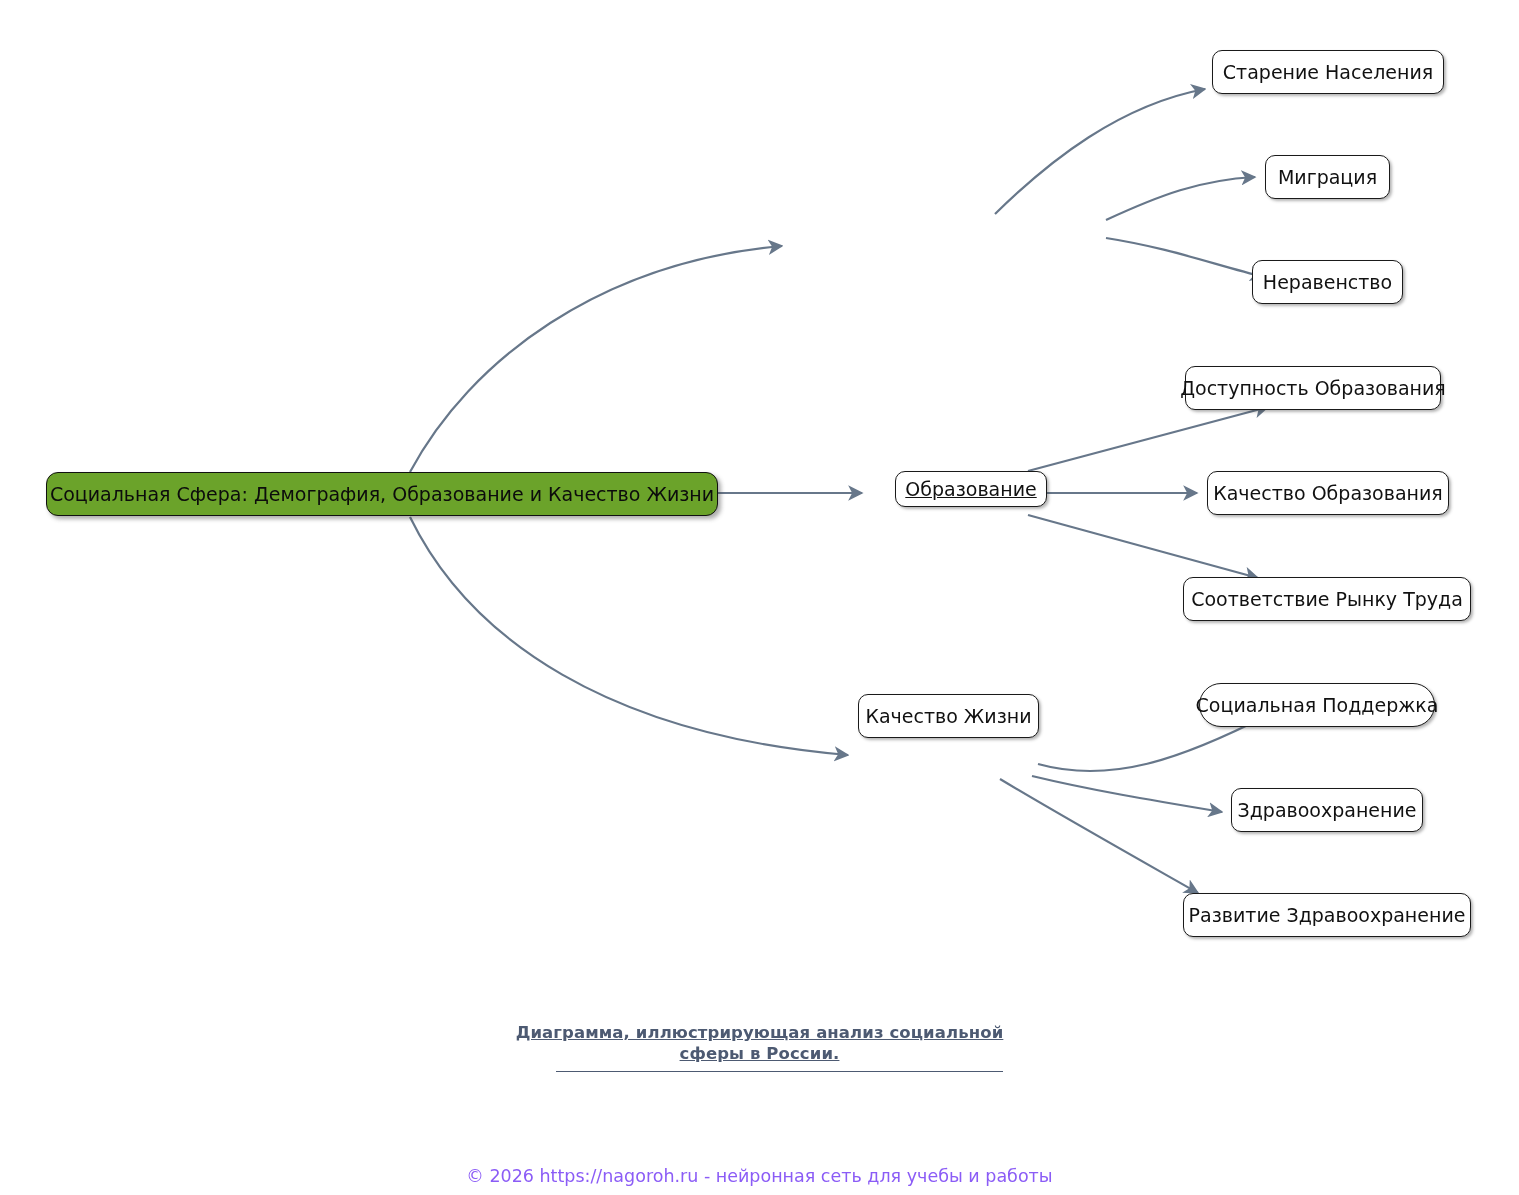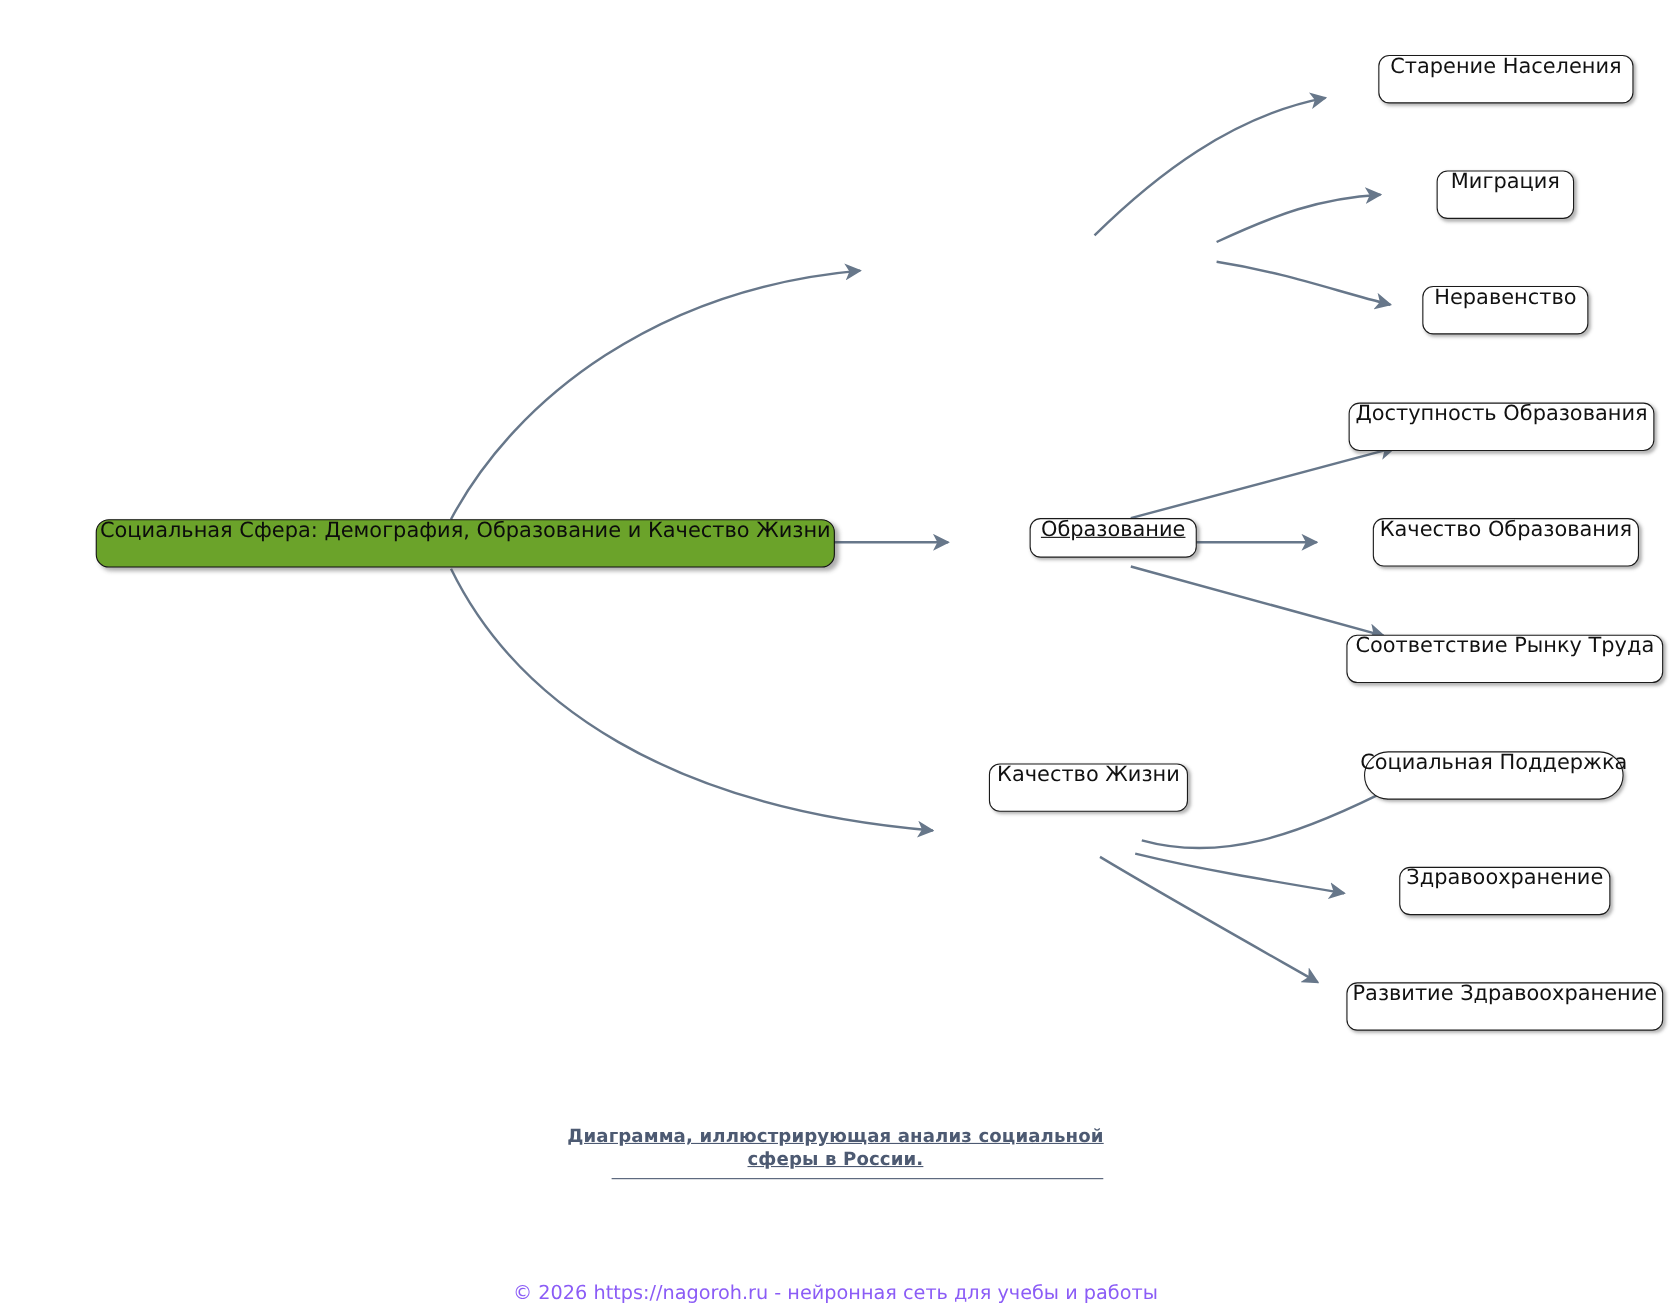--- a/index.html
+++ b/index.html
@@ -23,32 +23,31 @@
     left: 0;
     top: 0;
     width: 1519px;
     height: 1195px;
     pointer-events: none;
   }
   .node {
     position: absolute;
     box-sizing: border-box;
     display: flex;
-    align-items: flex-start;
+    align-items: center;
     justify-content: center;
     background: #ffffff;
     border: 1.6px solid #1a1a1a;
     border-radius: 10px;
     color: #111111;
     font-size: 19px;
     line-height: 1;
     white-space: nowrap;
     box-shadow: 2px 2px 3px rgba(60,60,60,0.38);
     z-index: 3;
-    margin-left: 41px;
   }
   .node.root {
     background: #6ba32a;
     border: 1.6px solid #111111;
     border-radius: 12px;
     color: #0c0c0c;
     box-shadow: 3px 3px 4px rgba(60,60,60,0.42);
   }
   .node .label {
     display: block;
@@ -134,21 +133,21 @@
   </div>
 
   <div class="node" style="left:1252px; top:260px; width:151px; height:44px;">
     <span class="label">Неравенство</span>
   </div>
 
   <div class="node" style="left:895px; top:471px; width:152px; height:36px;text-decoration:underline;">
     <span class="label">Образование</span>
   </div>
 
-  <div class="node" style="left:1185px; top:366px; width:278px; height:44px;">
+  <div class="node" style="left:1185px; top:366px; width:256px; height:44px;">
     <span class="label">Доступность Образования</span>
   </div>
 
   <div class="node" style="left:1207px; top:471px; width:242px; height:44px;">
     <span class="label">Качество Образования</span>
   </div>
 
   <div class="node" style="left:1183px; top:577px; width:288px; height:44px;">
     <span class="label">Соответствие Рынку Труда</span>
   </div>

